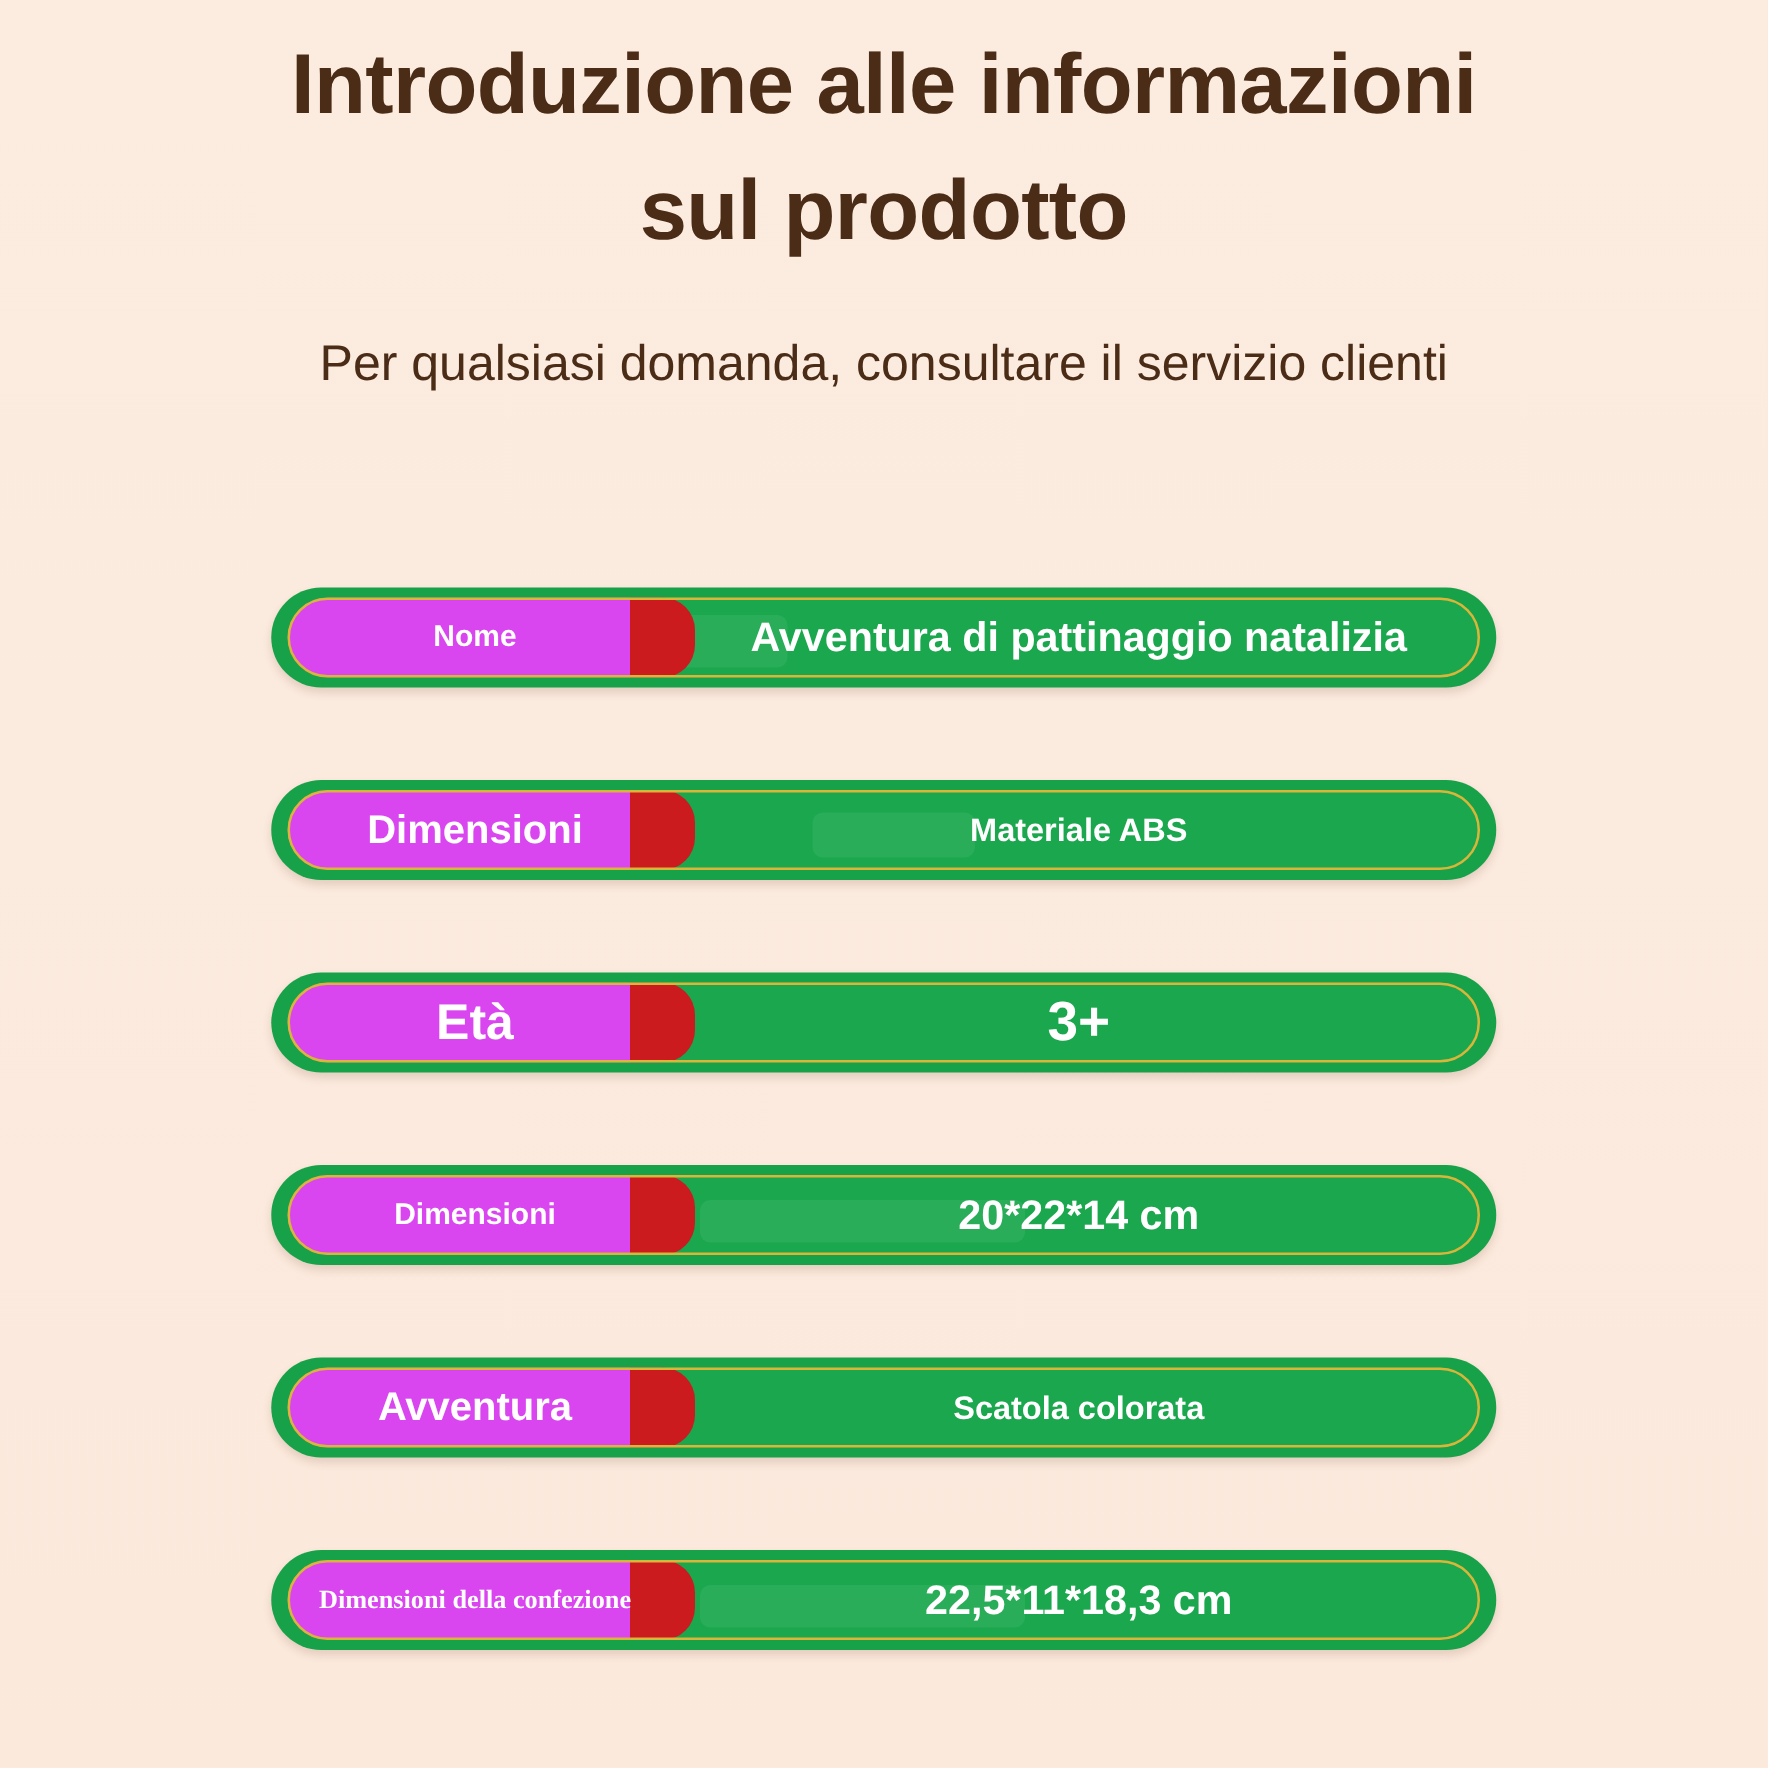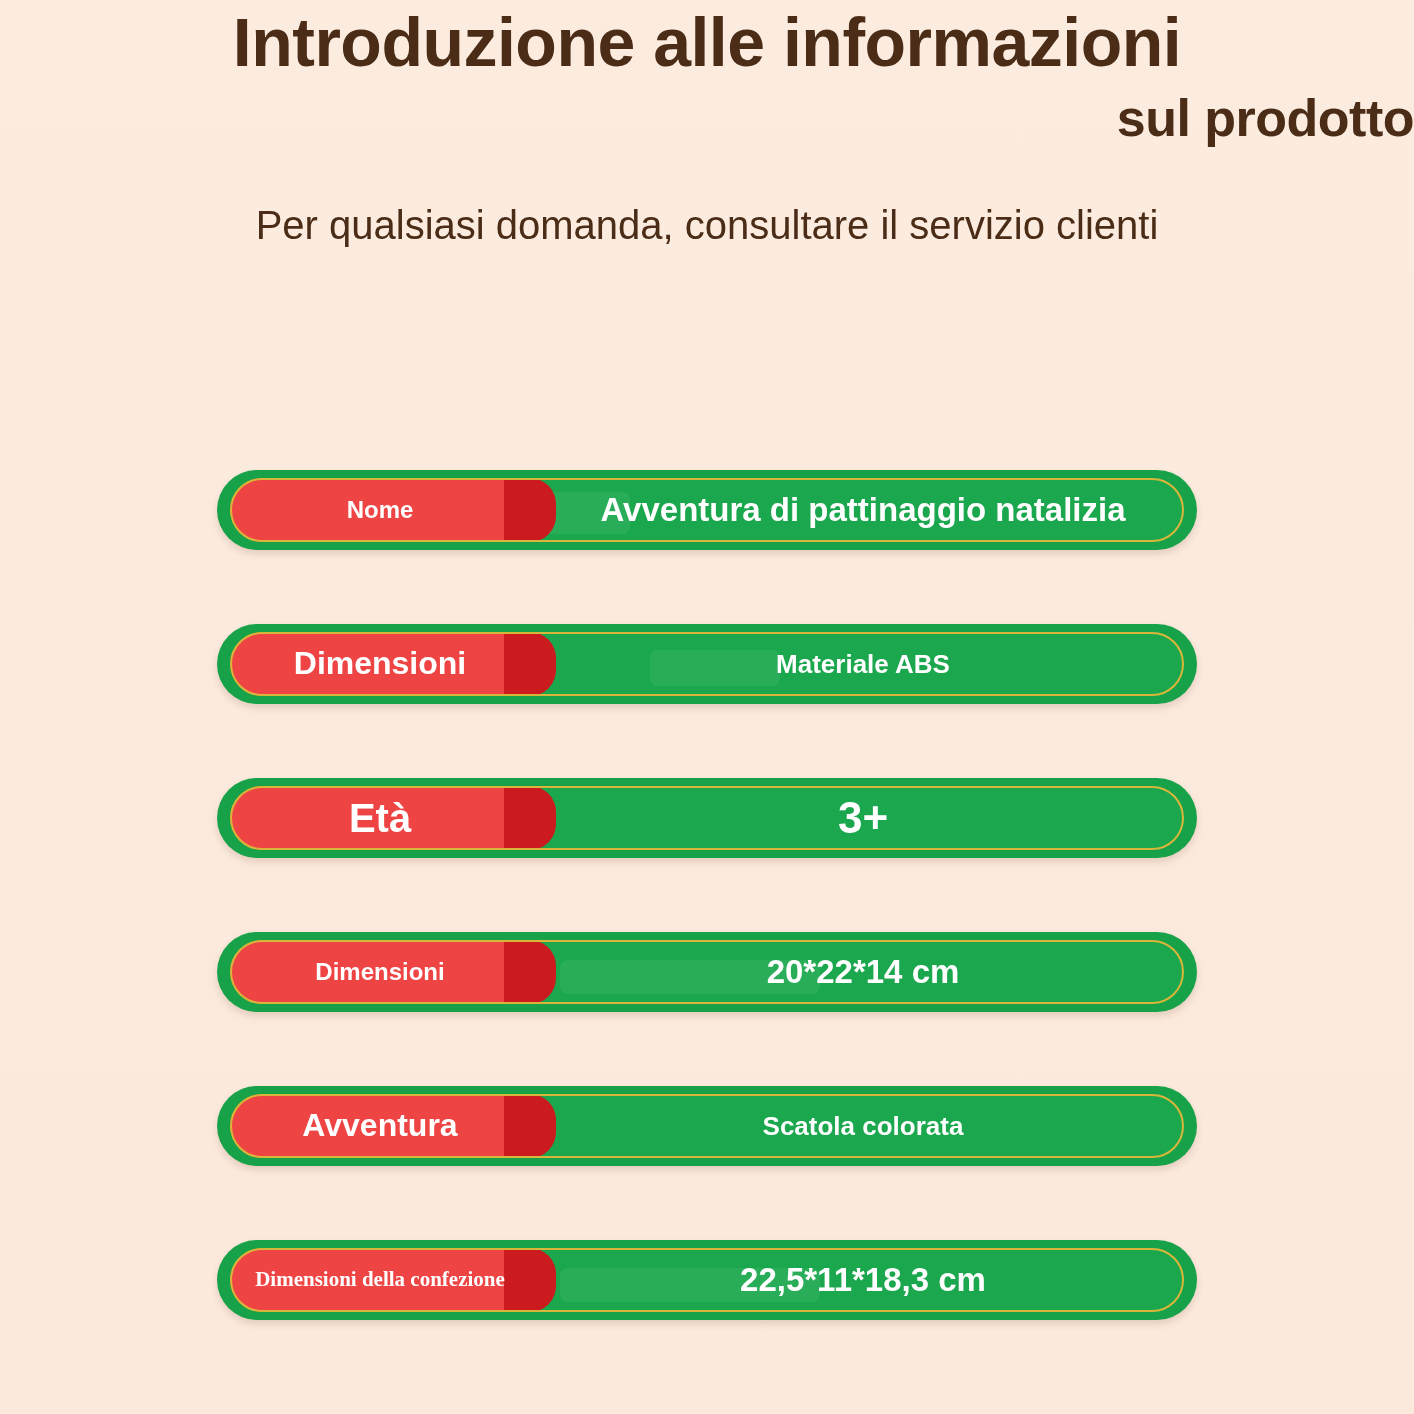--- a/index.html
+++ b/index.html
@@ -17,40 +17,39 @@
 
   .page {
     width: 1414px;
     height: 1414px;
     position: relative;
     background: linear-gradient(180deg, #fcecdf 0%, #fbeade 40%, #fbe9dc 100%);
   }
 
   
   .header {
-    padding-top: 3px;
+    padding-top: 28px;
     text-align: center;
   }
   .title-line-1 {
     font-size: 68px;
     font-weight: bold;
     color: #4a2c17;
     letter-spacing: -0.5px;
     line-height: 1.15;
     margin: 0;
   }
   .title-line-2 {
-    font-size: 52px;
+    font-size: 68px;
     font-weight: bold;
     color: #4a2c17;
     letter-spacing: -0.5px;
     line-height: 1.2;
-    margin: 0;
+    margin: 16px;
     padding-top: 6px;
-    text-align: right;
   }
   .subtitle {
     margin: 10px;
     padding-top: 38px;
     font-size: 40px;
     color: #4a2c17;
     line-height: 1.35;
     font-weight: normal;
   }
 
@@ -100,21 +99,21 @@
     background: #1aa74d;
     z-index: 1;
   }
 
   .spec-label {
     position: absolute;
     left: 0;
     top: 0;
     bottom: 0;
     width: 300px;
-    background: #ef4444;
+    background: #d946ef;
     border-top-left-radius: 32px;
     border-bottom-left-radius: 32px;
     display: flex;
     align-items: center;
     justify-content: center;
     color: #ffffff;
     z-index: 2;
   }
   .spec-label::after {
     content: "";

